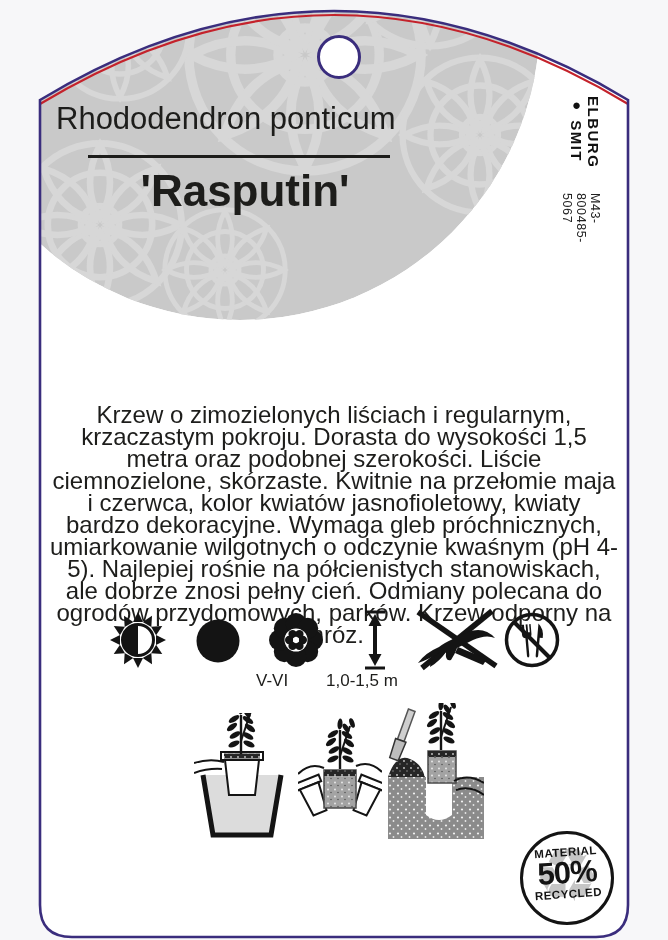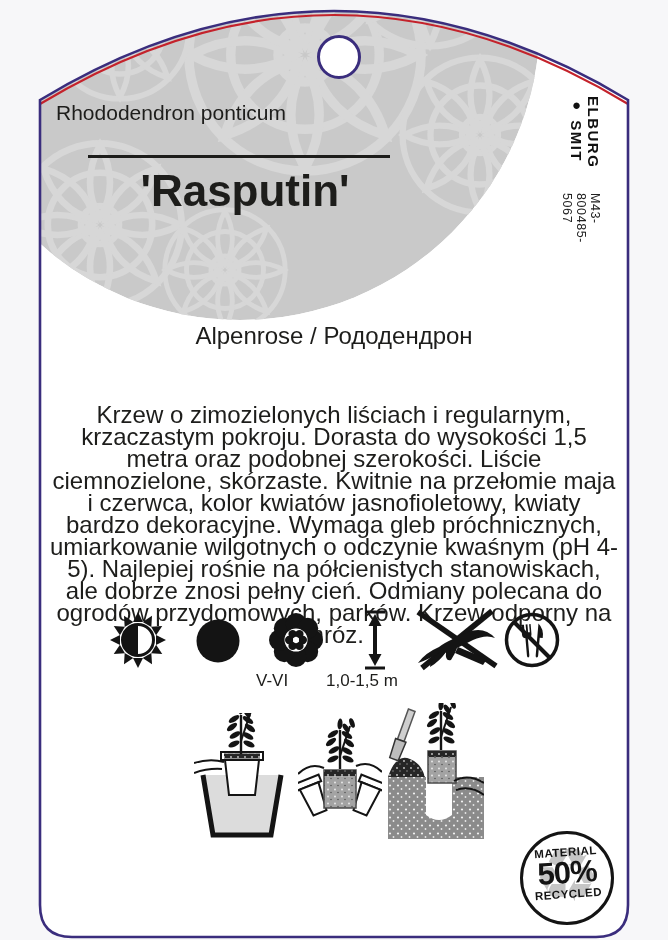--- a/index.html
+++ b/index.html
@@ -6,21 +6,21 @@
   body{
     width:668px;height:940px;position:relative;overflow:hidden;
     background:#f7f7f9;
     font-family:"Liberation Sans","DejaVu Sans",sans-serif;
     color:#1d1d1b;
   }
   .abs{position:absolute;}
   #label-shape{position:absolute;left:0;top:0;width:668px;height:940px;}
   .botanical{
     left:56px;top:101px;width:420px;
-    font-size:21px;font-weight:400;letter-spacing:0px;color:#1d1d1b;
+    font-size:31px;font-weight:400;letter-spacing:0px;color:#1d1d1b;
   }
   .divider{left:88px;top:155px;width:302px;height:3px;background:#1d1d1b;}
   .cultivar{
     left:40px;top:166px;width:410px;text-align:center;
     font-size:44px;font-weight:700;color:#1d1d1b;
   }
   .vert-codes{
     left:560px;top:96px;height:170px;
     writing-mode:vertical-rl;display:flex;gap:3px;
   }
@@ -138,21 +138,20 @@
 <div class="abs botanical">Rhododendron ponticum</div>
 <div class="abs divider"></div>
 <div class="abs cultivar">'Rasputin'</div>
 
 <div class="abs vert-codes">
   <div class="vert-brand">ELBURG ● SMIT</div>
   <div class="vert-code">M43-800485-5067</div>
 </div>
 
 <div class="abs common-names">
-  <div>Alpenrose / Рододендрон</div>
 </div>
 
 <div class="abs description">Krzew o zimozielonych liściach i regularnym, krzaczastym pokroju. Dorasta do wysokości 1,5 metra oraz podobnej szerokości. Liście ciemnozielone, skórzaste. Kwitnie na przełomie maja i czerwca, kolor kwiatów jasnofioletowy, kwiaty bardzo dekoracyjne. Wymaga gleb próchnicznych, umiarkowanie wilgotnych o odczynie kwaśnym (pH 4-5). Najlepiej rośnie na półcienistych stanowiskach, ale dobrze znosi pełny cień. Odmiany polecana do ogrodów przydomowych, parków. Krzew odporny na mróz.</div>
 
 <svg class="icon" style="left:107px;top:611px" width="62" height="58" viewBox="0 0 62 58">
   <g transform="translate(31,29)" fill="#141414">
     <path d="M-5,-18 L0,-28 L5,-18 Z"></path>
     <path d="M-5,-18 L0,-28 L5,-18 Z" transform="rotate(30)"></path>
     <path d="M-5,-18 L0,-28 L5,-18 Z" transform="rotate(60)"></path>
     <path d="M-5,-18 L0,-28 L5,-18 Z" transform="rotate(90)"></path>

